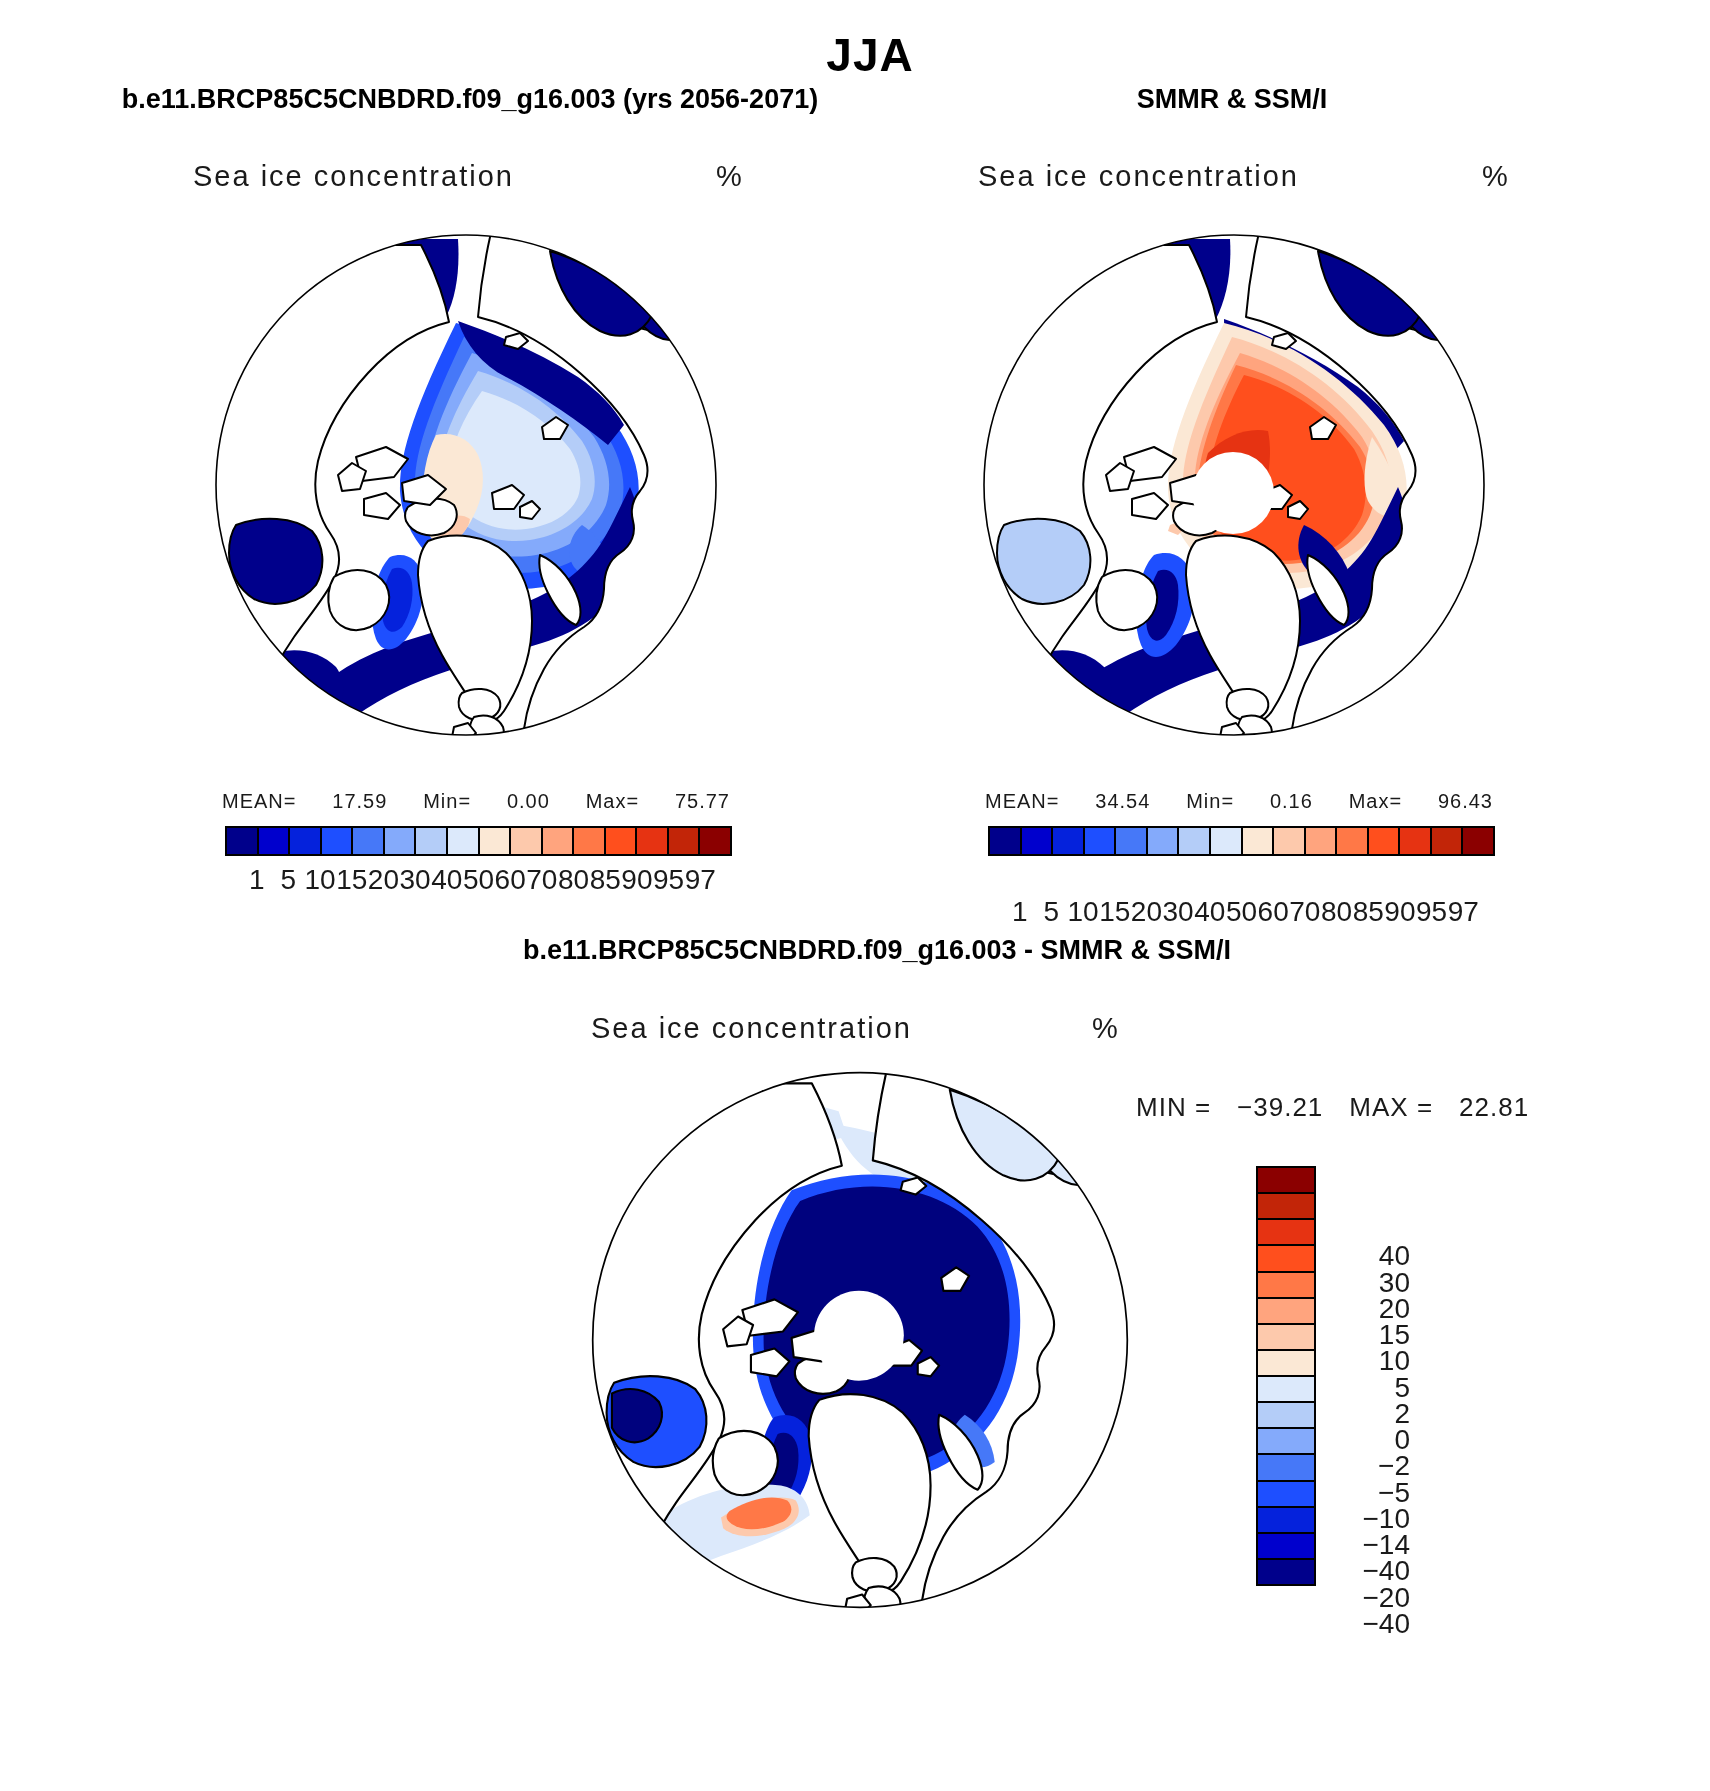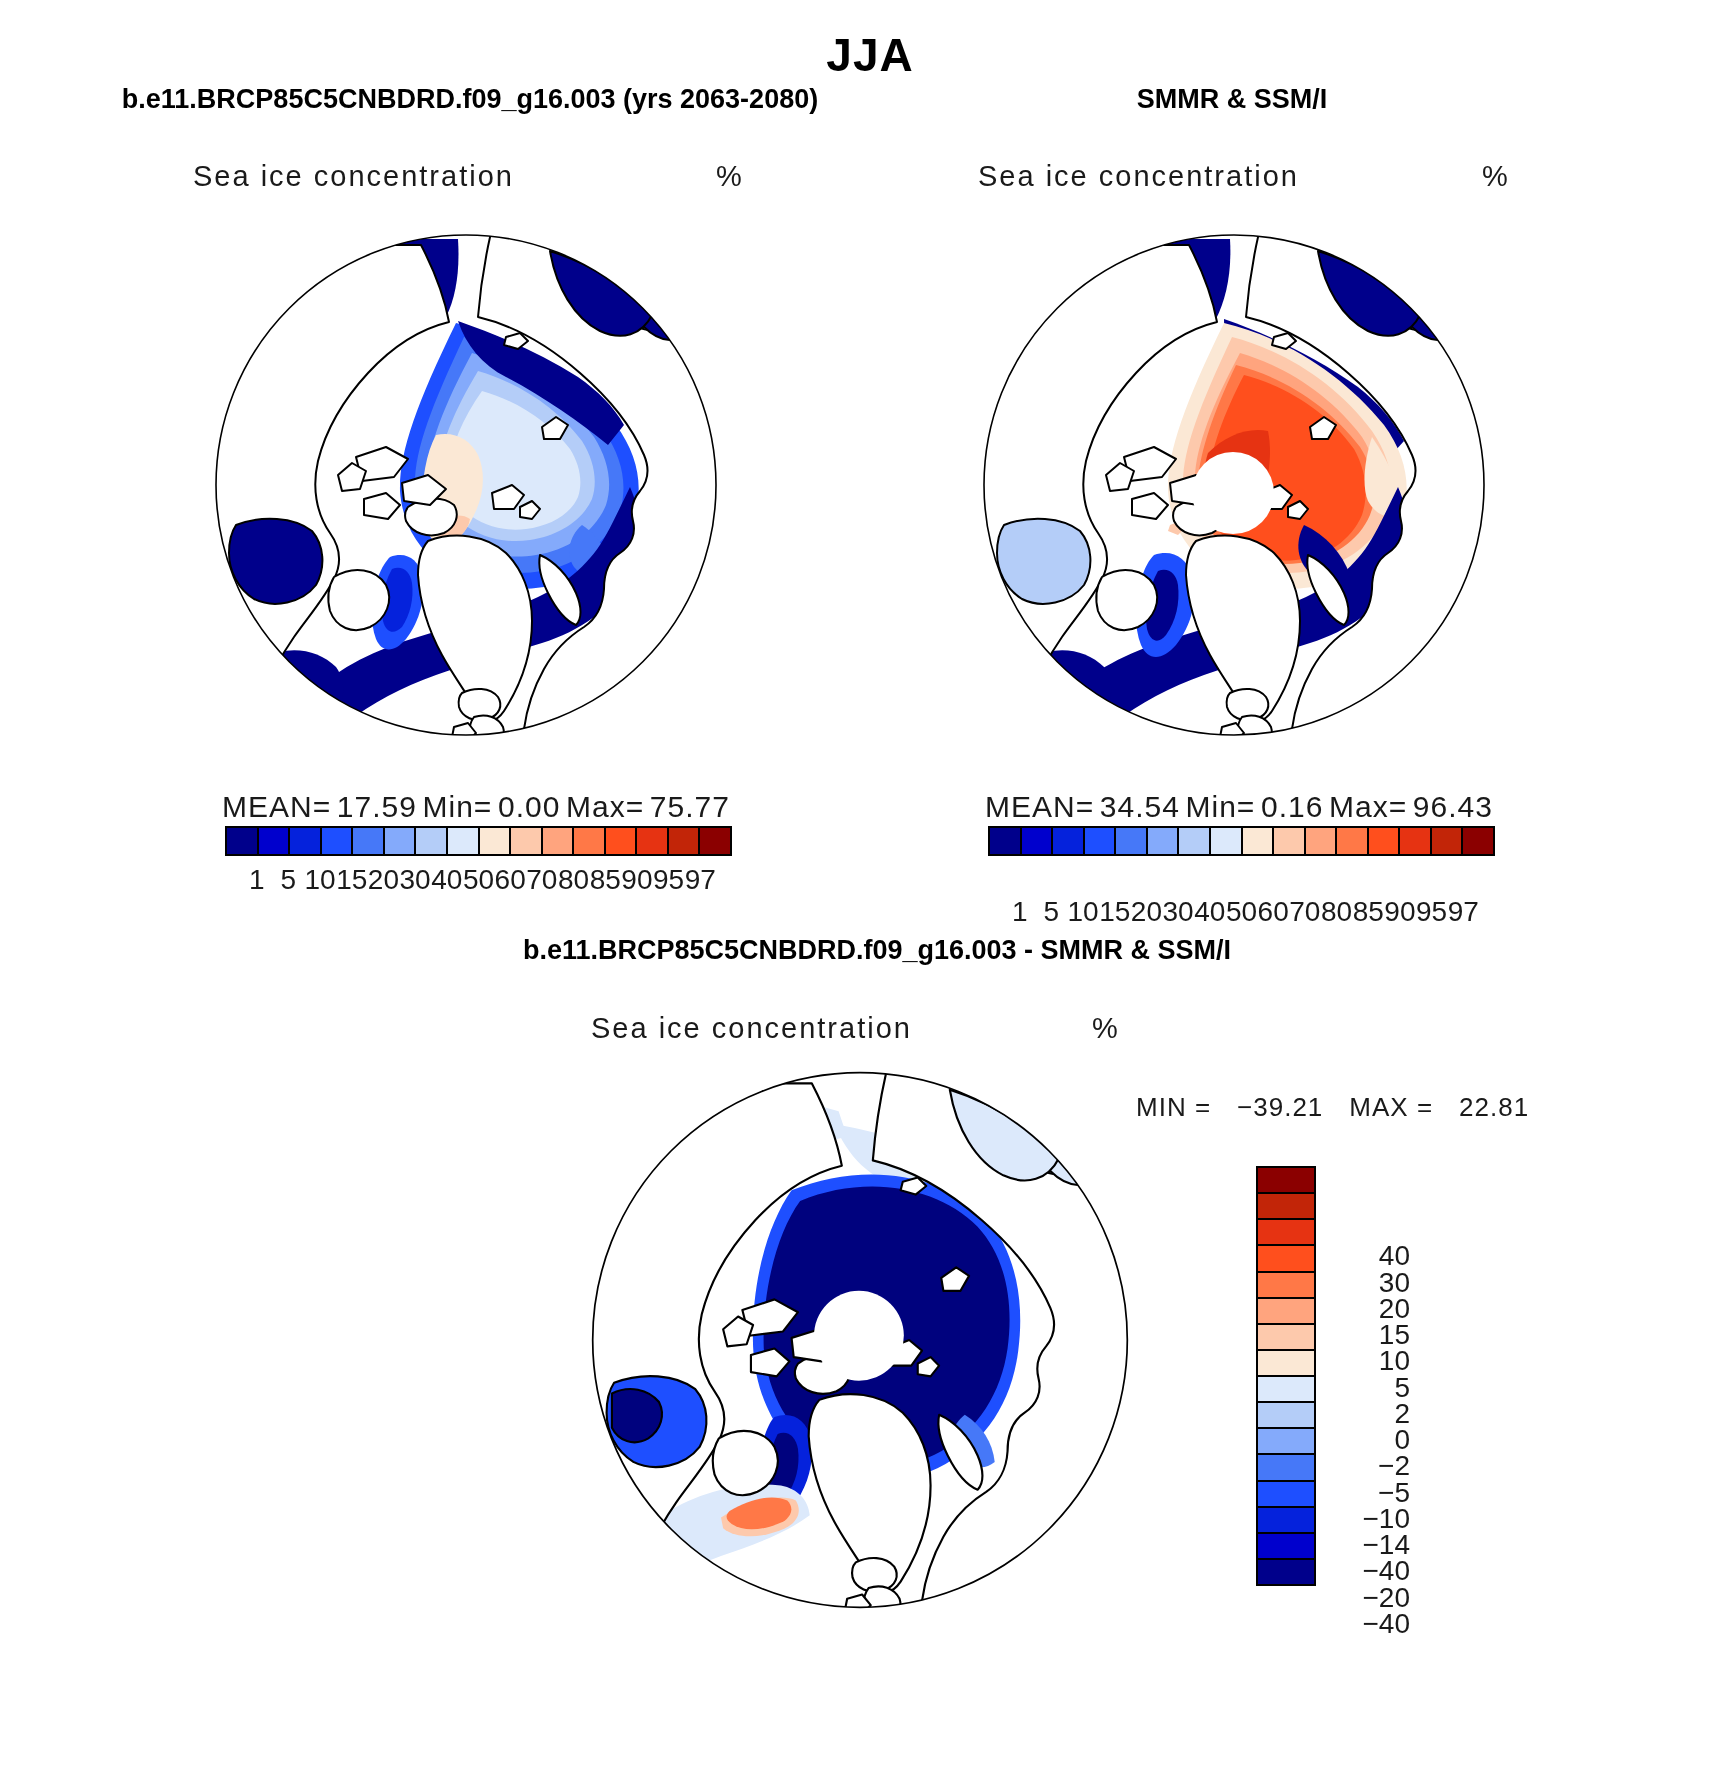--- a/index.html
+++ b/index.html
@@ -2,21 +2,21 @@
 <html><head>
 <meta charset="utf-8">
 <style>
   html,body{margin:0;padding:0;background:#ffffff;}
   body{width:1710px;height:1791px;position:relative;overflow:hidden;
        font-family:"Liberation Sans",sans-serif;color:#000;}
   .abs{position:absolute;}
   .fig-title{font-size:46px;font-weight:700;text-align:center;letter-spacing:1px;}
   .panel-title{font-size:27px;font-weight:700;text-align:center;}
   .field-row{font-size:29px;font-weight:400;letter-spacing:2px;color:#1a1a1a;}
-  .stats-row{display:flex;justify-content:space-between;font-size:30px;letter-spacing:1px;color:#1a1a1a;}
+  .stats-row{display:flex;justify-content:space-between;font-size:20px;letter-spacing:1px;color:#1a1a1a;}
   .minmax-row{display:flex;gap:26px;font-size:26px;letter-spacing:1px;color:#1a1a1a;}
   .cbar-h{display:flex;border:2px solid #000;box-sizing:border-box;background:#fff;}
   .cb-seg{flex:1;border-right:2px solid #000;}
   .cb-seg:last-child{border-right:none;}
   .cb-ticks{position:relative;font-size:28px;color:#1a1a1a;}
   .cb-tick{position:absolute;top:0;transform:translateX(-50%);white-space:nowrap;}
   .cbar-v{display:flex;flex-direction:column;border:2px solid #000;box-sizing:border-box;background:#fff;}
   .cbv-seg{flex:1;border-bottom:2px solid #000;}
   .cbv-seg:last-child{border-bottom:none;}
   .cbv-labels{position:relative;font-size:28px;color:#1a1a1a;}
@@ -68,21 +68,21 @@
     </g>
 
     <path id="hudsonBay" d="M 30,300 C 56,290 88,292 106,306 C 118,320 120,342 110,360 C 96,378 68,384 48,374 C 32,364 23,346 23,328 C 23,316 26,306 30,300 Z"></path>
     <path id="okhotskSea" d="M 436,30 C 458,48 476,74 486,104 C 474,120 454,118 438,102 C 424,86 418,58 424,34 Z"></path>
     <path id="essNE" d="M 344,26 C 382,38 418,60 446,90 C 436,110 416,116 394,106 C 368,93 350,62 344,26 Z"></path>
   </defs>
 </svg>
 
 <div class="abs fig-title" style="left:15px;top:28px;width:1710px;">JJA</div>
 
-<div class="abs panel-title" style="left:100px;top:84px;width:740px;">b.e11.BRCP85C5CNBDRD.f09_g16.003 (yrs 2063-2080)</div>
+<div class="abs panel-title" style="left:100px;top:84px;width:740px;">b.e11.BRCP85C5CNBDRD.f09_g16.003 (yrs 2056-2071)</div>
 <div class="abs panel-title" style="left:862px;top:84px;width:740px;">SMMR &amp; SSM/I</div>
 
 <div class="abs field-row" style="left:193px;top:160px;">Sea ice concentration</div>
 <div class="abs field-row" style="left:716px;top:160px;">%</div>
 <div class="abs field-row" style="left:978px;top:160px;">Sea ice concentration</div>
 <div class="abs field-row" style="left:1482px;top:160px;">%</div>
 
 <svg class="map" viewBox="0 0 520 520" width="520" height="520" style="left:206px;top:225px;">
   <g clip-path="url(#clipC)">
     <g>

